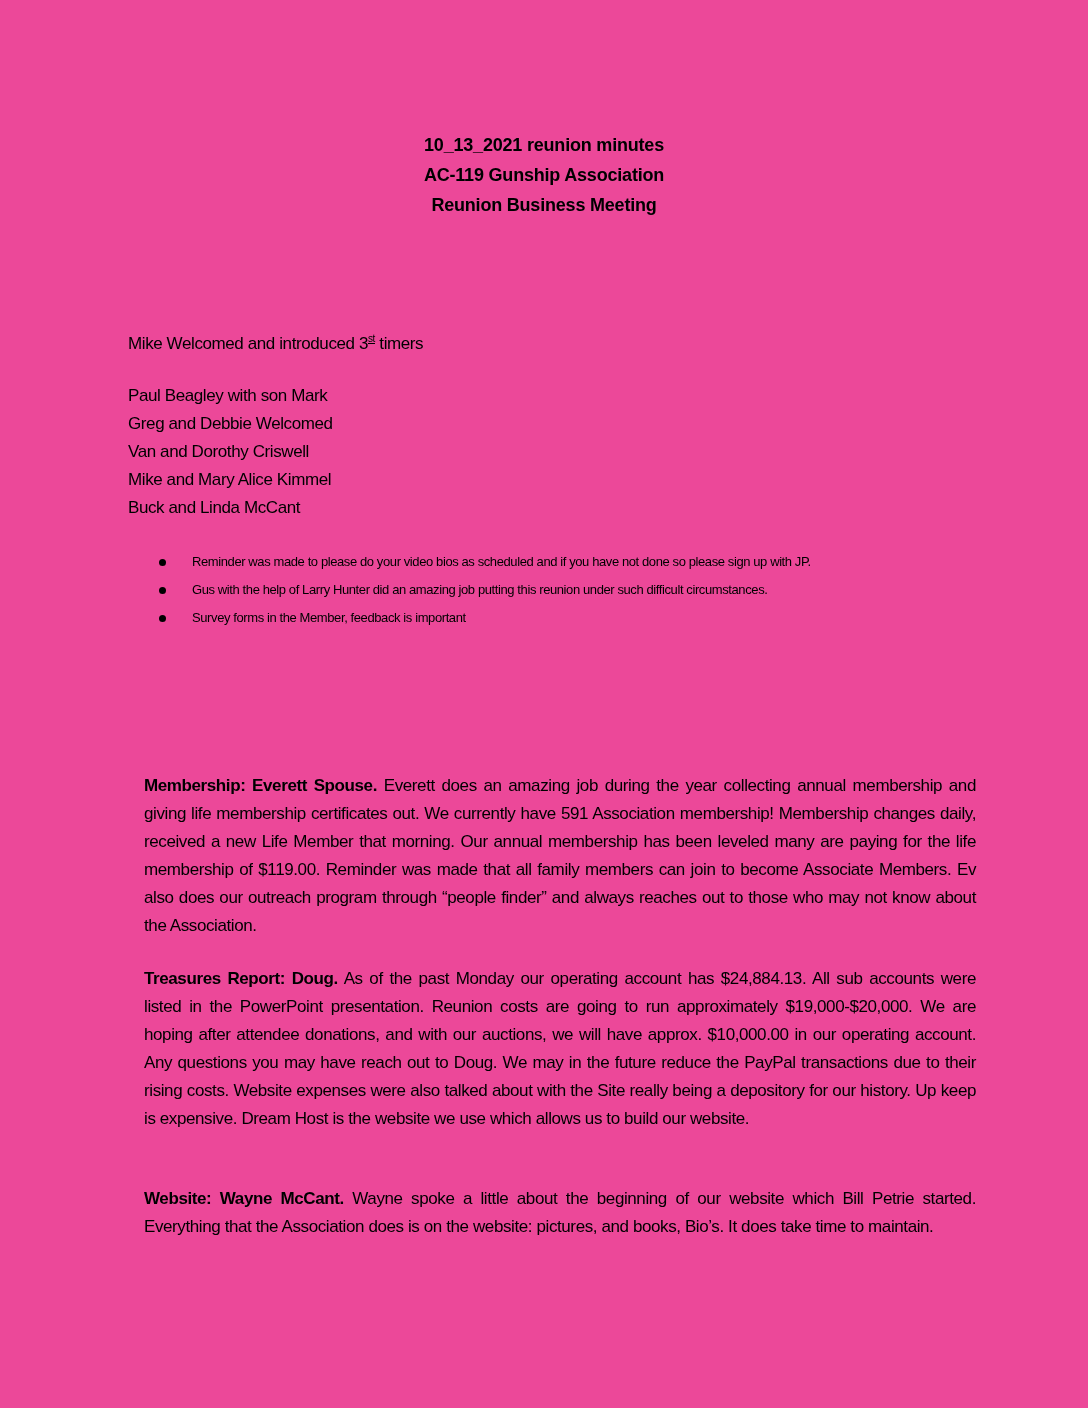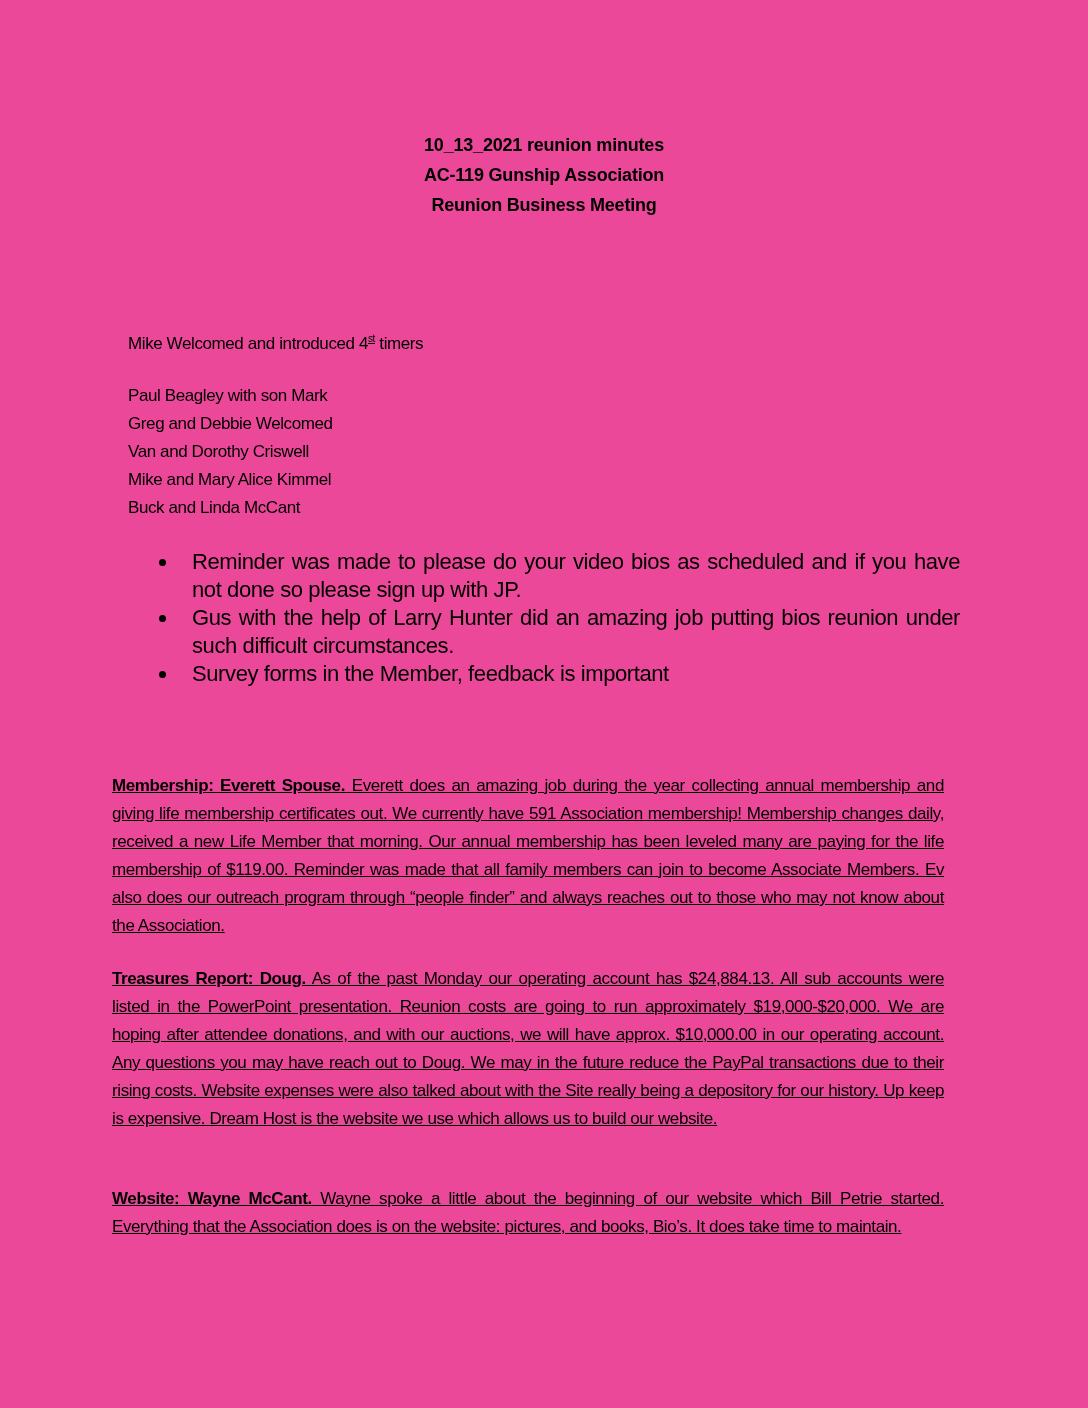--- a/index.html
+++ b/index.html
@@ -47,88 +47,87 @@
     sup { font-size: 10px; line-height: 0; vertical-align: super; text-decoration: underline; }
     .names { top: 382px; }
     .bullets {
       position: absolute;
       left: 128px;
       top: 548px;
       width: 832px;
       margin: 0;
       padding: 0;
       list-style: none;
-      font-size: 22px;
+      font-size: 13px;
       line-height: 28px;
       letter-spacing: -0.4px;
     }
     .bullets li {
       position: relative;
       padding-left: 64px;
       text-align: justify;
     }
     .bullets li .bullet-dot {
       position: absolute;
       left: 31px;
       top: 11px;
       width: 7px;
       height: 7px;
       border-radius: 50%;
       background: #000;
     }
     .para {
       position: absolute;
-      left: 112px;
+      left: 144px;
       width: 832px;
       font-size: 17px;
       line-height: 28px;
       letter-spacing: -0.4px;
       text-align: justify;
       text-align-last: left;
-      text-decoration: underline;
     }
     .para b { font-weight: bold; }
     .membership { top: 772px; }
     .treasures { top: 965px; }
     .website { top: 1185px; }
   </style>
 </head>
 <body>
 
 <div class="page">
 
   <div class="header">
     <div>10_13_2021 reunion minutes</div>
     <div>AC-119 Gunship Association</div>
     <div>Reunion Business Meeting</div>
   </div>
 
 
   <div class="content intro">
     <div class="line">
-      <span>Mike Welcomed and introduced 4</span><sup>st</sup><span> timers</span>
+      <span>Mike Welcomed and introduced 3</span><sup>st</sup><span> timers</span>
     </div>
   </div>
 
   <div class="content names">
     <div class="line">Paul Beagley with son Mark</div>
     <div class="line">Greg and Debbie Welcomed</div>
     <div class="line">Van and Dorothy Criswell</div>
     <div class="line">Mike and Mary Alice Kimmel</div>
     <div class="line">Buck and Linda McCant</div>
   </div>
 
   <ul class="bullets">
     <li>
       <span class="bullet-dot"></span>
       <span>Reminder was made to please do your video bios as scheduled and if you have not done so please sign up with JP.</span>
     </li>
     <li>
       <span class="bullet-dot"></span>
-      <span>Gus with the help of Larry Hunter did an amazing job putting bios reunion under such difficult circumstances.</span>
+      <span>Gus with the help of Larry Hunter did an amazing job putting this reunion under such difficult circumstances.</span>
     </li>
     <li>
       <span class="bullet-dot"></span>
       <span>Survey forms in the Member, feedback is important</span>
     </li>
   </ul>
 
   <div class="para membership">
     <b>Membership: Everett Spouse.</b><span>  Everett does an amazing job during the year collecting annual membership and giving life membership certificates out. We currently have 591 Association membership! Membership changes daily, received a new Life Member that morning. Our annual membership has been leveled many are paying for the life membership of $119.00. Reminder was made that all family members can join to become Associate Members. Ev also does our outreach program through “people finder” and always reaches out to those who may not know about the Association.</span>
   </div>

